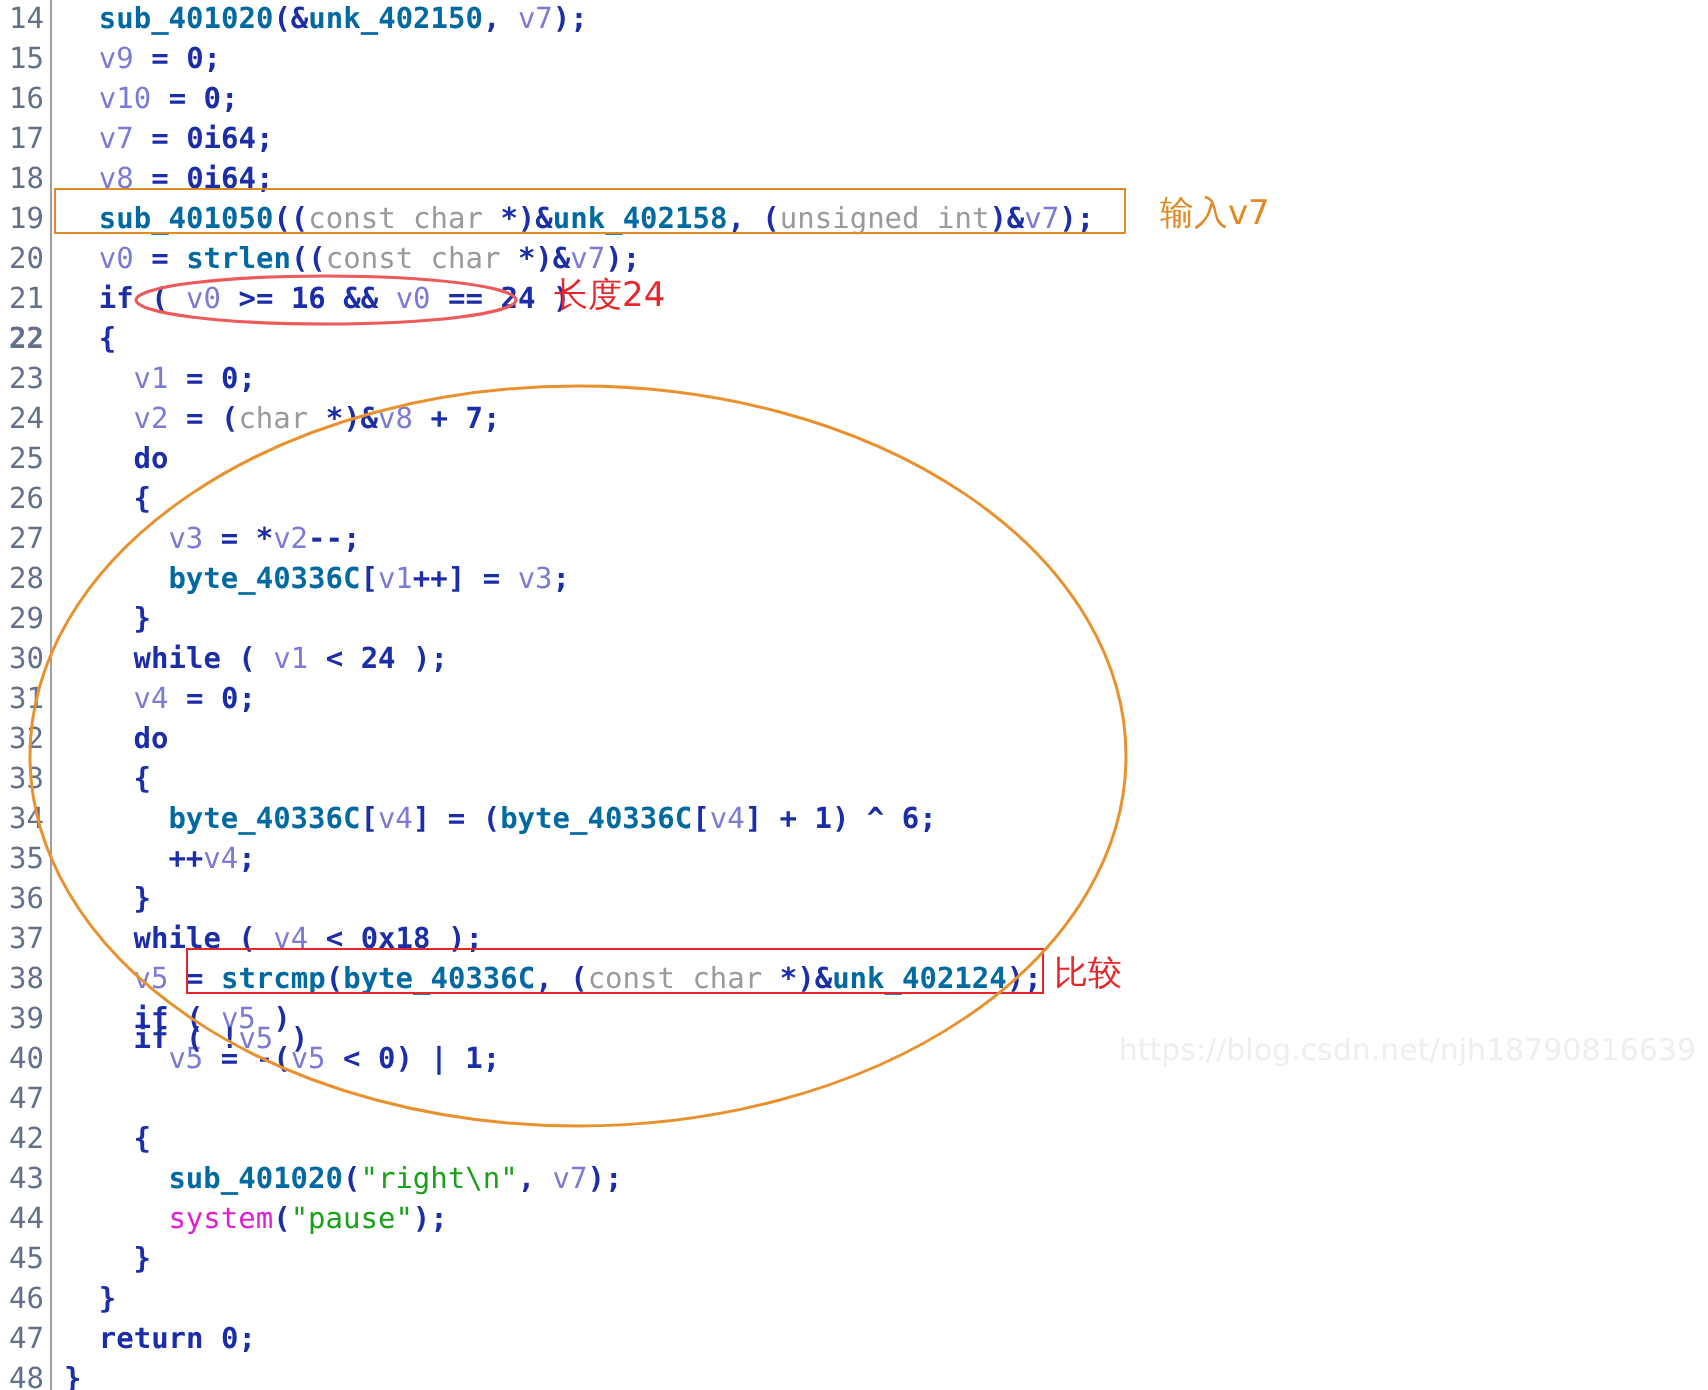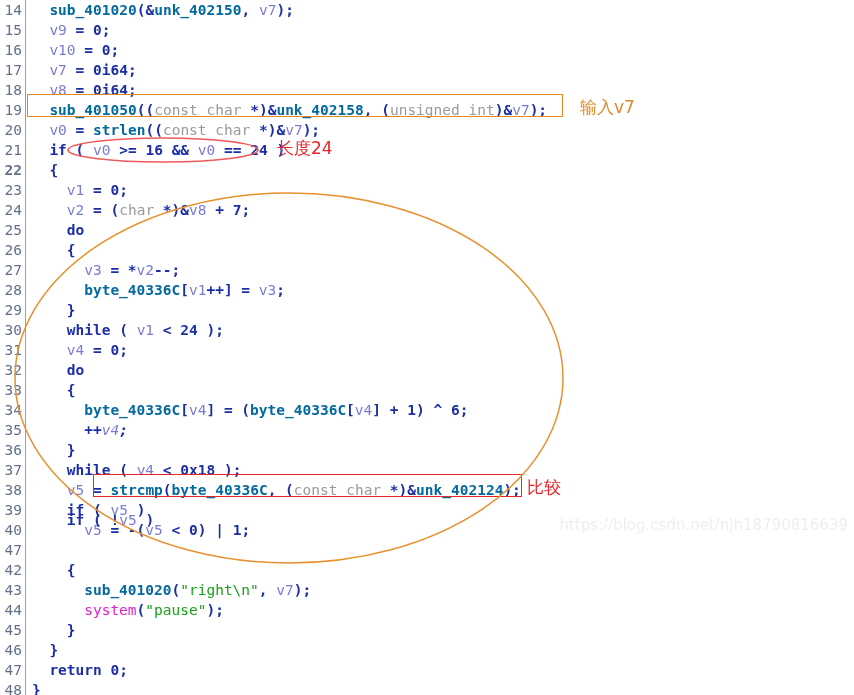--- a/index.html
+++ b/index.html
@@ -167,21 +167,21 @@
       <div class="code-line" style="top: 220px; left: 66.8px;"><span class="seg c-kw">do</span></div>
       <div class="code-line" style="top: 240px; left: 66.8px;"><span class="seg c-plain">{</span></div>
       <div class="code-line" style="top: 260px; left: 84.2px;"><span class="seg c-var">v3</span><span class="seg c-plain"> = *</span><span class="seg c-var">v2</span><span class="seg c-plain">--;</span></div>
       <div class="code-line" style="top: 280px; left: 84.2px;"><span class="seg c-fn">byte_40336C</span><span class="seg c-plain">[</span><span class="seg c-var">v1</span><span class="seg c-plain">++] = </span><span class="seg c-var">v3</span><span class="seg c-plain">;</span></div>
       <div class="code-line" style="top: 300px; left: 66.8px;"><span class="seg c-plain">}</span></div>
       <div class="code-line" style="top: 320px; left: 66.8px;"><span class="seg c-kw">while ( </span><span class="seg c-var">v1</span><span class="seg c-plain"> &lt; </span><span class="seg c-num">24</span><span class="seg c-plain"> );</span></div>
       <div class="code-line" style="top: 340px; left: 66.8px;"><span class="seg c-var">v4</span><span class="seg c-plain"> = </span><span class="seg c-num">0</span><span class="seg c-plain">;</span></div>
       <div class="code-line" style="top: 360px; left: 66.8px;"><span class="seg c-kw">do</span></div>
       <div class="code-line" style="top: 380px; left: 66.8px;"><span class="seg c-plain">{</span></div>
       <div class="code-line" style="top: 400px; left: 84.2px;"><span class="seg c-fn">byte_40336C</span><span class="seg c-plain">[</span><span class="seg c-var">v4</span><span class="seg c-plain">] = (</span><span class="seg c-fn">byte_40336C</span><span class="seg c-plain">[</span><span class="seg c-var">v4</span><span class="seg c-plain">] + </span><span class="seg c-num">1</span><span class="seg c-plain">) ^ </span><span class="seg c-num">6</span><span class="seg c-plain">;</span></div>
-      <div class="code-line" style="top: 420px; left: 84.2px; font-style: italic;"><span class="seg c-plain">++</span><span class="seg c-var">v4</span><span class="seg c-plain">;</span></div>
+      <div class="code-line" style="top: 420px; left: 84.2px;"><span class="seg c-plain">++</span><span class="seg c-var">v4</span><span class="seg c-plain">;</span></div>
       <div class="code-line" style="top: 440px; left: 66.8px;"><span class="seg c-plain">}</span></div>
       <div class="code-line" style="top: 460px; left: 66.8px;"><span class="seg c-kw">while ( </span><span class="seg c-var">v4</span><span class="seg c-plain"> &lt; </span><span class="seg c-num">0x18</span><span class="seg c-plain"> );</span></div>
       <div class="code-line" style="top: 480px; left: 66.8px;"><span class="seg c-var">v5</span><span class="seg c-plain"> = </span><span class="seg c-fn">strcmp</span><span class="seg c-plain">(</span><span class="seg c-fn">byte_40336C</span><span class="seg c-plain">, (</span><span class="seg c-cast">const char </span><span class="seg c-plain">*)&amp;</span><span class="seg c-fn">unk_402124</span><span class="seg c-plain">);</span></div>
       <div class="code-line" style="top: 500px; left: 66.8px;"><span class="seg c-kw">if ( </span><span class="seg c-var">v5</span><span class="seg c-plain"> )</span></div>
       <div class="code-line" style="top: 520px; left: 84.2px;"><span class="seg c-var">v5</span><span class="seg c-plain"> = -(</span><span class="seg c-var">v5</span><span class="seg c-plain"> &lt; </span><span class="seg c-num">0</span><span class="seg c-plain">) | </span><span class="seg c-num">1</span><span class="seg c-plain">;</span></div>
       <div class="code-line" style="top: 510px; left: 66.8px;"><span class="seg c-kw">if ( !</span><span class="seg c-var">v5</span><span class="seg c-plain"> )</span></div>
       <div class="code-line" style="top: 560px; left: 66.8px;"><span class="seg c-plain">{</span></div>
       <div class="code-line" style="top: 580px; left: 84.2px;"><span class="seg c-fn">sub_401020</span><span class="seg c-plain">(</span><span class="seg c-str">"right\n"</span><span class="seg c-plain">, </span><span class="seg c-var">v7</span><span class="seg c-plain">);</span></div>
       <div class="code-line" style="top: 600px; left: 84.2px;"><span class="seg c-sys">system</span><span class="seg c-plain">(</span><span class="seg c-str">"pause"</span><span class="seg c-plain">);</span></div>
       <div class="code-line" style="top: 620px; left: 66.8px;"><span class="seg c-plain">}</span></div>

